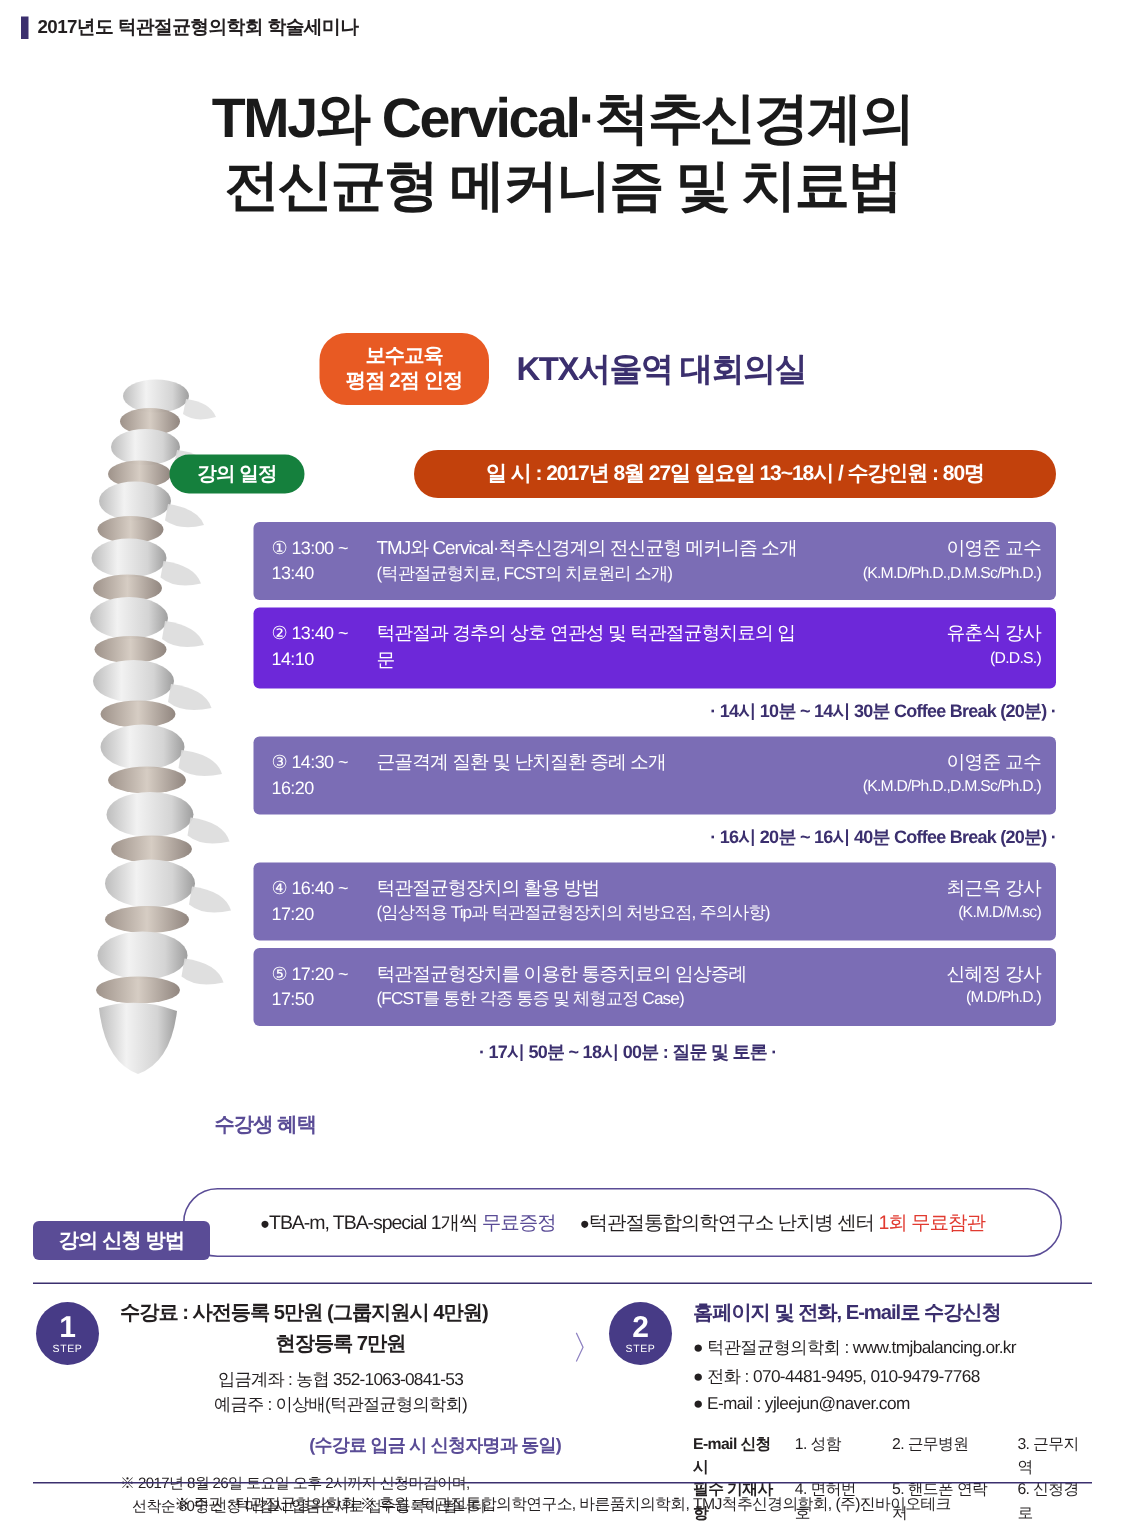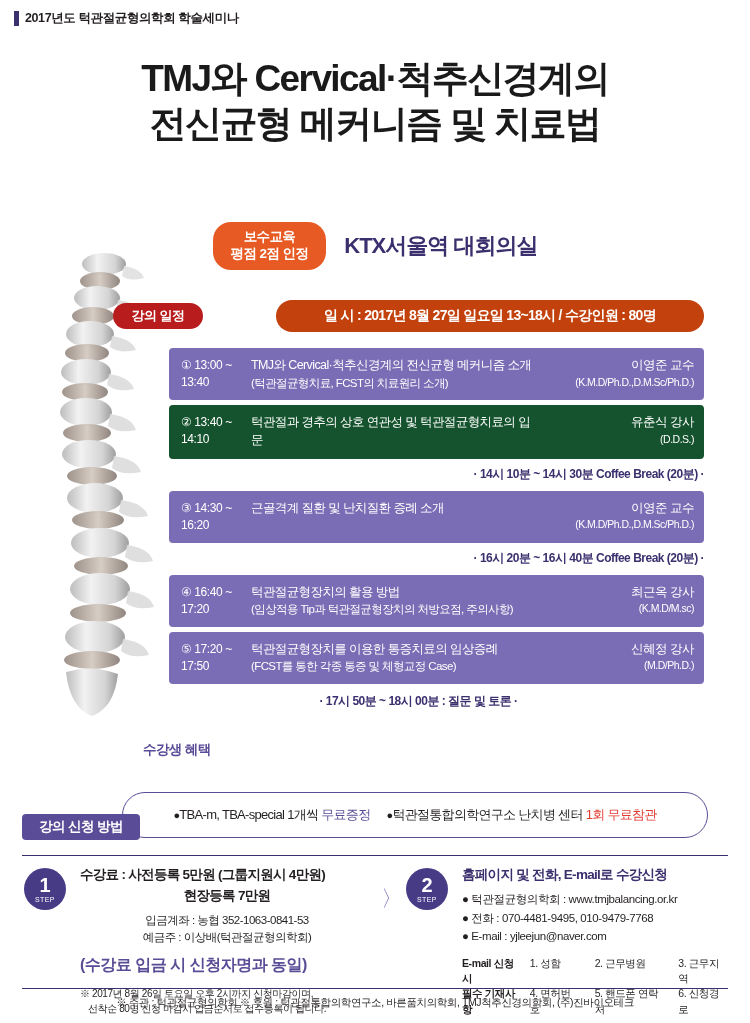--- a/index.html
+++ b/index.html
@@ -65,21 +65,21 @@
     position: absolute;
     left: 38px; top: 248px;
     width: 130px; height: 470px;
   }
 
   
   .sched-tab {
     position: absolute;
     left: 113px; top: 303px;
     width: 90px; height: 26px;
-    background: #b91c1c;
+    background: #15803d;
     border-radius: 13px 13px 13px 13px;
     color: #fff; font-size: 13px; font-weight: bold;
     display: flex; align-items: center; justify-content: center;
     letter-spacing: -0.5px;
   }
   .sched-head {
     position: absolute;
     left: 276px; top: 300px;
     width: 428px; height: 32px;
     background: #c2410c;
@@ -97,21 +97,21 @@
   }
   .block {
     background: #7b6db5;
     border-radius: 4px;
     color: #ffffff;
     display: flex;
     padding: 9px 10px 9px 12px;
     margin-bottom: 5px;
     margin-left: 36px;
   }
-  .block.light { background: #14532d; }
+  .block.light { background: #6d28d9; }
   .b-num {
     width: 66px; flex: 0 0 66px;
     font-size: 12px; line-height: 1.42; letter-spacing: -0.4px;
   }
   .b-body {
     flex: 1 1 auto;
     font-size: 12.5px; line-height: 1.42; letter-spacing: -0.6px;
     padding-left: 4px;
   }
   .b-body .sub { font-size: 11.5px; }
@@ -186,21 +186,21 @@
     line-height: 1;
   }
   .step-circle .n { font-size: 20px; font-weight: bold; }
   .step-circle .s { font-size: 7px; letter-spacing: 0.4px; margin-top: 1px; }
 
   .col1 { position: absolute; left: 24px; top: 866px; width: 350px; }
   .col1 .c1-body { margin-left: 56px; }
   .c1-l1 { font-size: 13.5px; font-weight: bold; letter-spacing: -0.7px; }
   .c1-l2 { font-size: 13.5px; font-weight: bold; letter-spacing: -0.7px; text-align: center; margin-top: 3px;}
   .c1-acct { font-size: 11.5px; text-align: center; line-height: 1.5; margin-top: 7px; letter-spacing: -0.5px;}
-  .c1-note { font-size: 16px; text-align: left; color: #5a4c96; font-weight: bold; margin-top: 8px; letter-spacing: -0.5px;}
+  .c1-note { font-size: 12px; text-align: right; color: #5a4c96; font-weight: bold; margin-top: 8px; letter-spacing: -0.5px;}
   .c1-foot { font-size: 10px; line-height: 1.5; margin-top: 10px; letter-spacing: -0.4px; color:#231f20;}
 
   .arrow {
     position: absolute; left: 381px; top: 884px;
     font-size: 22px; color: #8d80c1;
   }
 
   .col2 { position: absolute; left: 406px; top: 866px; width: 320px; }
   .col2 .c2-body { margin-left: 56px; }
   .c2-title { font-size: 13.5px; font-weight: bold; color: #3b2f6e; letter-spacing: -0.7px; }

